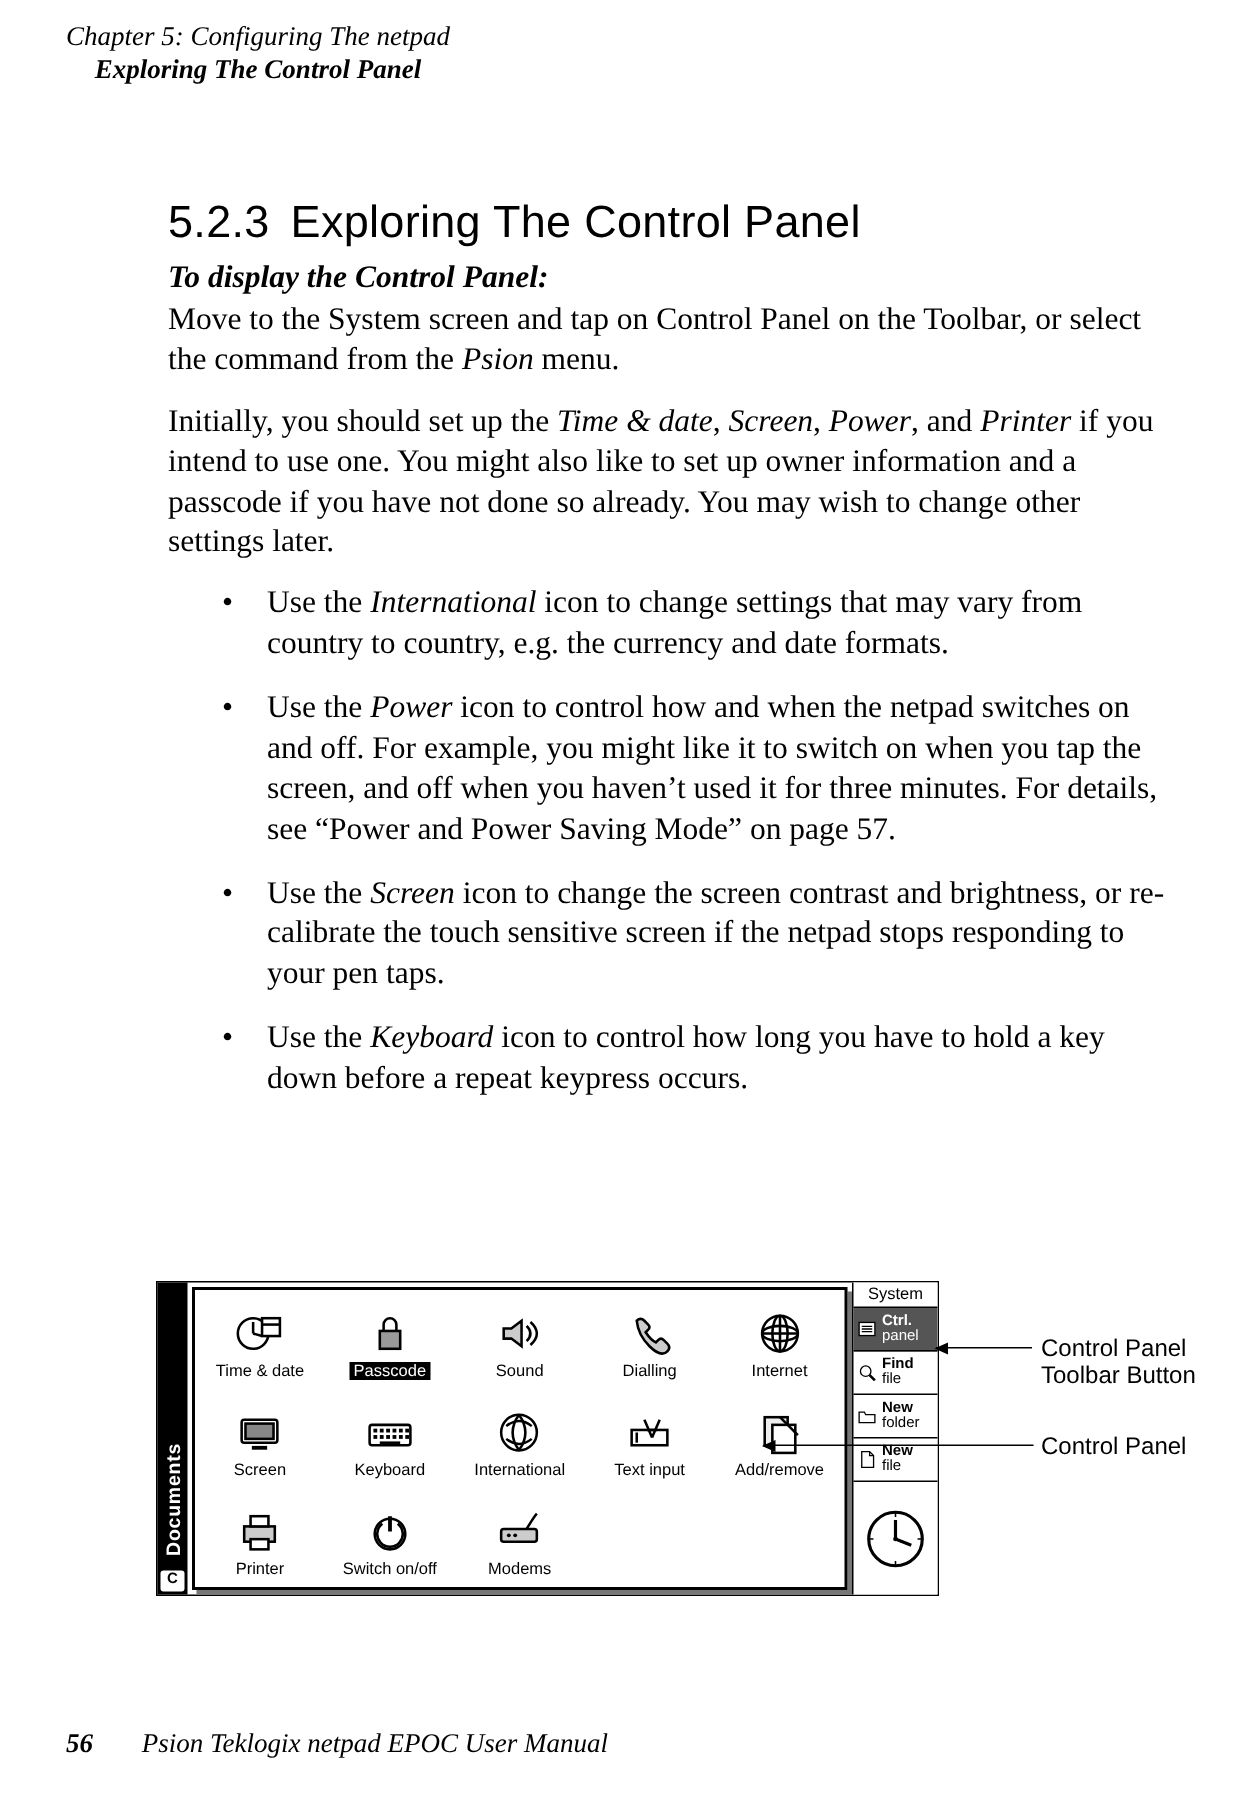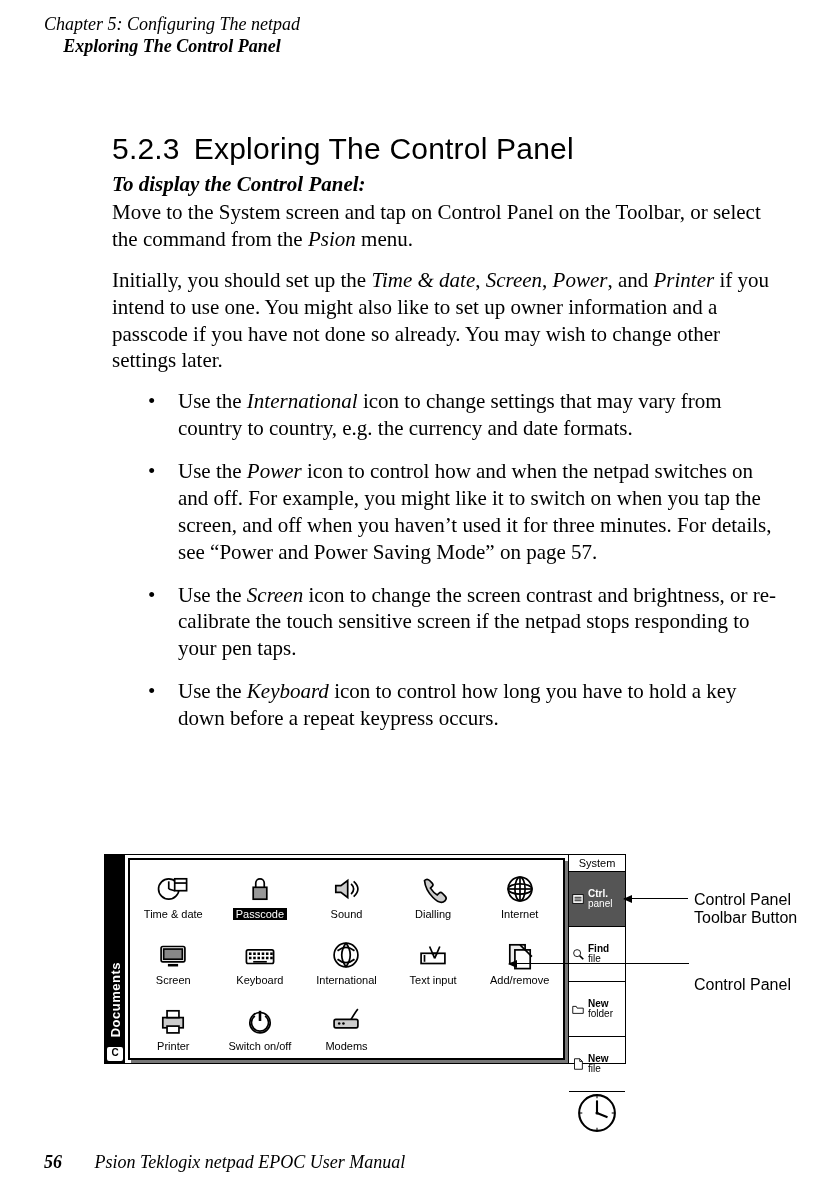--- a/index.html
+++ b/index.html
@@ -40,30 +40,30 @@
 
   .ss .panel { flex: 1; background: #fff; border: 2px solid #000; margin: 3px; box-shadow: 3px 3px 0 #777; position: relative; }
   .ss .grid { display: grid; grid-template-columns: repeat(5, 1fr); grid-template-rows: repeat(3, 1fr); height: 100%; }
   .ss .cell { display: flex; flex-direction: column; align-items: center; justify-content: flex-end; padding: 4px 2px 6px 2px; }
   .ss .cell svg { width: 34px; height: 34px; }
   .ss .cell .lbl { font-family: Arial, sans-serif; font-size: 11px; margin-top: 2px; white-space: nowrap; }
   .ss .cell .lbl.sel { background: #000; color: #fff; padding: 0 3px; }
 
   .ss .sidebar { width: 56px; background: #fff; border-left: 1px solid #000; display: flex; flex-direction: column; }
   .ss .sidebar .title { font-family: Arial, sans-serif; font-weight: normal; font-size: 11px; text-align: center; border-bottom: 1px solid #000; padding: 2px 0; }
-  .ss .sidebar .btn { display: flex; align-items: center; gap: 3px; border-bottom: 1px solid #000; height: 26px; padding: 14px 2px; font-family: Arial, sans-serif; font-size: 10px; line-height: 1; }
+  .ss .sidebar .btn { display: flex; align-items: center; gap: 3px; border-bottom: 1px solid #000; height: 26px; padding: 1px 2px; font-family: Arial, sans-serif; font-size: 10px; line-height: 1; }
   .ss .sidebar .btn.sel { background: #555; color: #fff; }
   .ss .sidebar .btn svg { width: 14px; height: 14px; flex: 0 0 auto; }
   .ss .sidebar .btn .t { flex: 1; }
   .ss .sidebar .clock { flex: 1; display: flex; align-items: center; justify-content: center; }
   .ss .sidebar .clock svg { width: 42px; height: 42px; }
 
   .callout { position: absolute; font-family: "Arial Narrow", Arial, sans-serif; font-stretch: condensed; font-size: 16px; line-height: 1.1; }
   .callout.a { top: 37px; left: 590px; width: 110px; }
-  .callout.b { top: 102px; left: 590px; width: 110px; margin-top: 20px; }
+  .callout.b { top: 102px; left: 590px; width: 110px; }
 
   .arrow { position: absolute; height: 0; border-top: 1px solid #000; }
   .arrow::before { content: ""; position: absolute; left: -1px; top: -4px; border-right: 9px solid #000; border-top: 4px solid transparent; border-bottom: 4px solid transparent; }
   .arrow.a { top: 44px; left: 520px; width: 64px; }
   .arrow.b { top: 109px; left: 405px; width: 180px; }
 
   .footer { position: absolute; bottom: 26px; left: 44px; font-style: italic; font-size: 18px; }
   .footer .pnum { font-weight: bold; font-style: italic; margin-right: 28px; }
 </style>
 </head>

